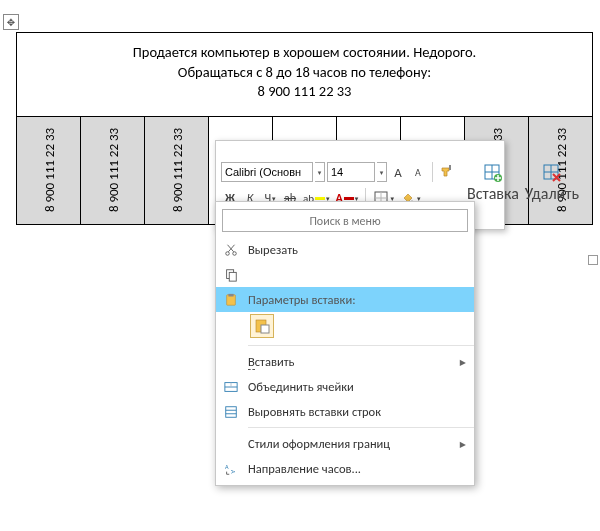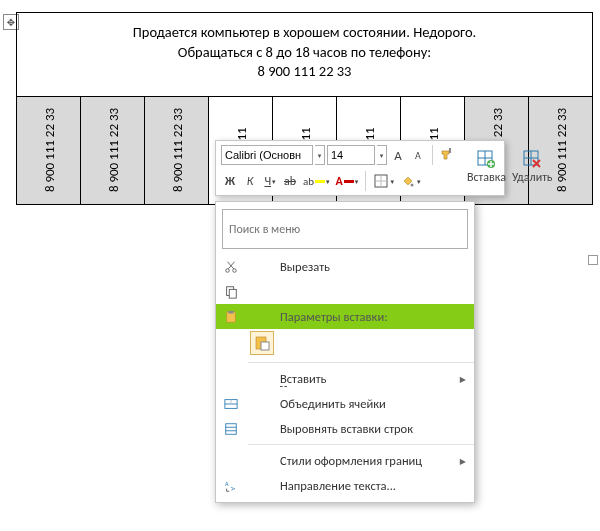--- a/index.html
+++ b/index.html
@@ -1,53 +1,53 @@
 <!DOCTYPE html>
 <html><head>
 <meta charset="utf-8">
 <style>
   * { box-sizing: border-box; margin: 0; padding: 0; }
   body { font-family: Calibri, Arial, sans-serif; background: #fff; width: 600px; height: 531px; position: relative; overflow: hidden; }
 
   .move-handle { position: absolute; left: 3px; top: 14px; width: 16px; height: 16px; border: 1px solid #888; background: #fff; display: flex; align-items: center; justify-content: center; font-size: 10px; color: #555; }
 
-  .doc { position: absolute; left: 16px; top: 12px; width: 577px; }
+  .doc { position: absolute; left: 16px; top: 32px; width: 577px; }
   .ad-box { border: 1px solid #000; padding: 10px 8px 14px; text-align: center; font-size: 14.5px; line-height: 1.35; }
 
   .strips { display: flex; border-left: 1px solid #000; }
   .strip { flex: 1; border-right: 1px solid #000; border-bottom: 1px solid #000; height: 108px; position: relative; background: #fff; overflow: hidden; }
   .strip.sel { background: #d9d9d9; }
   .strip span { position: absolute; left: 50%; top: 50%; transform: translate(-50%, -50%) rotate(-90deg); white-space: nowrap; font-size: 13px; }
 
   .resize-handle { position: absolute; right: 2px; top: 255px; width: 10px; height: 10px; border: 1px solid #999; background: #fff; }
 
   
-  .mini-toolbar { position: absolute; left: 215px; top: 140px; width: 290px; background: #fff; border: 1px solid #c7c7c7; box-shadow: 2px 2px 6px rgba(0,0,0,.25); padding: 1px 5px; }
+  .mini-toolbar { position: absolute; left: 215px; top: 140px; width: 290px; background: #fff; border: 1px solid #c7c7c7; box-shadow: 2px 2px 6px rgba(0,0,0,.25); padding: 18px 5px; }
   .mt-row { display: flex; align-items: center; gap: 2px; height: 26px; }
   .mt-sep { width: 1px; height: 20px; background: #d0d0d0; margin: 0 3px; }
   .mt-input { border: 1px solid #aeaeae; height: 20px; font-size: 11px; padding: 0 3px; background: #fff; }
   .mt-font { width: 92px; }
   .mt-size { width: 48px; text-align: left; }
   .mt-dd { width: 10px; height: 20px; border: 1px solid #aeaeae; border-left: none; display: flex; align-items: center; justify-content: center; font-size: 7px; color: #555; background: #fff; }
   .mt-btn { min-width: 18px; height: 22px; display: flex; align-items: center; justify-content: center; font-size: 12px; color: #444; padding: 0 2px; }
   .mt-btn.icon svg { width: 16px; height: 16px; }
   .mt-split { display: flex; flex-direction: column; align-items: center; padding: 0 3px; height: 48px; justify-content: center; }
-  .mt-split .lbl { font-size: 12px; color: #444; margin-top: 1px; }
+  .mt-split .lbl { font-size: 16px; color: #444; margin-top: 1px; }
   .mini-toolbar .top-section { display: flex; }
   .mini-toolbar .left-block { display: flex; flex-direction: column; }
 
   
   .context-menu { position: absolute; left: 215px; top: 201px; width: 260px; background: #fff; border: 1px solid #c7c7c7; box-shadow: 2px 2px 8px rgba(0,0,0,.3); padding: 4px 0; }
   .cm-search { margin: 3px 6px 5px; }
-  .cm-search input { width: 100%; height: 40px; border: 1px solid #aeaeae; padding: 0 6px; font-size: 12px; font-family: inherit; }
+  .cm-search input { width: 100%; height: 23px; border: 1px solid #aeaeae; padding: 0 6px; font-size: 12px; font-family: inherit; text-align: center; }
   .cm-item { display: flex; align-items: center; height: 25px; padding: 0 8px 0 6px; font-size: 12.5px; color: #333; gap: 8px; }
   .cm-item .ic { width: 18px; height: 18px; display: flex; align-items: center; justify-content: center; flex-shrink: 0; }
-  .cm-item .txt { flex: 1; margin-left: 32px; }
+  .cm-item .txt { flex: 1; }
   .cm-item .arrow { font-size: 8px; color: #666; }
-  .cm-item.header { background: #84cc16; color: #555; }
+  .cm-item.header { background: #7dd3fc; color: #555; }
   .cm-item.hover { background: #e3e3e3; }
   .cm-sep { height: 1px; background: #e2e2e2; margin: 3px 0 3px 32px; }
   .cm-paste-opts { padding: 2px 0 4px 34px; display: flex; gap: 4px; }
   .cm-paste-opts .opt { width: 24px; height: 24px; border: 1px solid #d6b35a; background: #fff3d6; display: flex; align-items: center; justify-content: center; }
 
   u.dash { text-decoration: none; border-bottom: 1px dashed #555; }
 </style>
 </head>
 <body>
 
@@ -241,16 +241,16 @@
     <div class="arrow">▶</div>
   </div>
   <div class="cm-item">
     <div class="ic">
         <svg width="14" height="14" viewBox="0 0 16 16">
           <text x="1" y="8" font-size="7" fill="#2a7ab0">A</text>
           <text x="9" y="14" font-size="7" fill="#2a7ab0" transform="rotate(90 11 11)">A</text>
           <path d="M3 11v3h3" fill="none" stroke="#555"></path>
         </svg>
       </div>
-    <div class="txt">Направление текста...</div>
+    <div class="txt">Направление часов...</div>
   </div>
 
 </div>
 
 </body></html>

